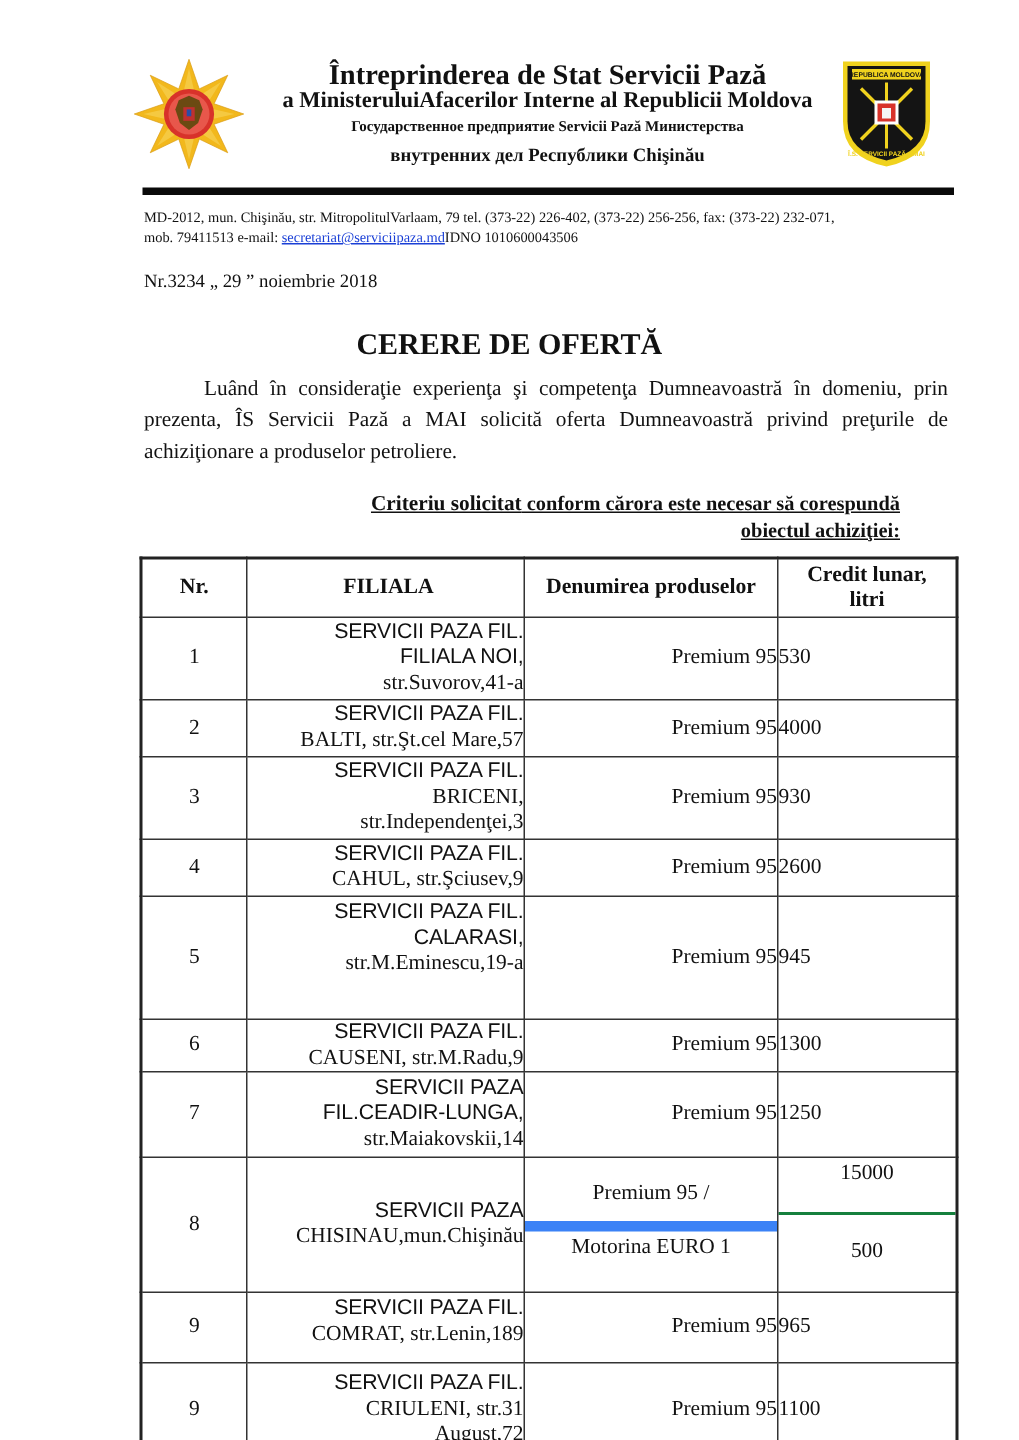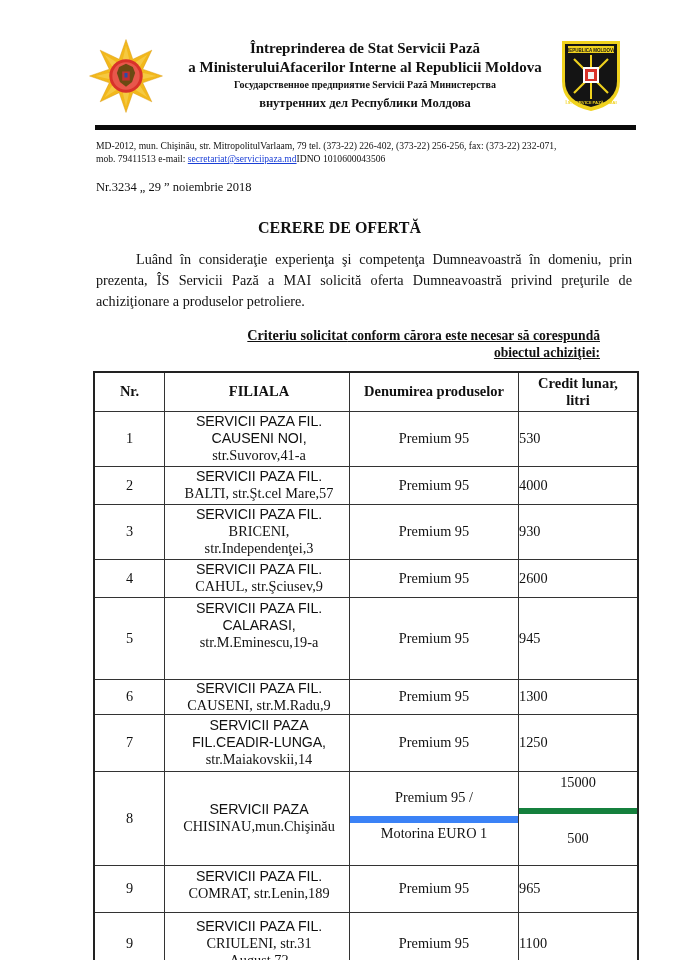--- a/index.html
+++ b/index.html
@@ -4,50 +4,50 @@
 <style>
   html, body { margin: 0; padding: 0; background: #ffffff; }
   body { width: 679px; height: 960px; position: relative; overflow: hidden;
          font-family: "Liberation Serif", serif; color: #111; }
   .abs { position: absolute; }
 
   
   #logo-left { left: 88px; top: 38px; width: 76px; height: 76px; }
   #logo-right { left: 558px; top: 37px; width: 66px; height: 76px; }
   .hdr { position: absolute; left: 160px; width: 410px; text-align: center; font-weight: bold; white-space: nowrap; }
-  #h1 { top: 40px; font-size: 15px; }
+  #h1 { top: 40px; font-size: 19px; }
   #h2 { top: 59px; font-size: 15px; }
   #h3 { top: 79px; font-size: 10px; }
   #h4 { top: 96px; font-size: 12.5px; }
   #rule { left: 95px; top: 125px; width: 541px; height: 5px; background: #0a0a0a; }
 
   .contact { position: absolute; left: 96px; font-size: 9.6px; white-space: nowrap; }
   #c1 { top: 140px; }
   #c2 { top: 153px; }
   .link { color: #1a3fd6; text-decoration: underline; }
 
   #ref { left: 96px; top: 180px; font-size: 12.5px; white-space: nowrap; }
-  #doc-title { left: 0; width: 679px; top: 219px; text-align: center; font-weight: bold; font-size: 16px; }
+  #doc-title { left: 0; width: 679px; top: 219px; text-align: center; font-weight: bold; font-size: 20px; }
 
   .para { position: absolute; left: 96px; width: 536px; font-size: 14.2px; line-height: 21px; text-align: justify; }
   #para1 { top: 249px; text-indent: 40px; }
   .para-last { text-align-last: left; }
 
   #criteria { left: 140px; width: 460px; top: 327px; text-align: right; font-weight: bold; font-size: 13.6px; line-height: 17px; }
   #criteria span { text-decoration: underline; }
 
   
   table#products { position: absolute; left: 93px; top: 371px; border-collapse: collapse; }
   #products td, #products th { border: 1px solid #333; padding: 0; vertical-align: middle; }
   #products { border: 2px solid #222; }
   #products th { font-weight: bold; font-size: 14.5px; text-align: center; line-height: 17px; }
   #products td { font-size: 14.3px; line-height: 17px; }
   .c-nr { width: 69px; text-align: center; margin-left: 36px; }
-  .c-fil { width: 180px; text-align: center; padding-left: 4px !important; }
-  .c-prod { width: 168px; text-align: center; }
+  .c-fil { width: 180px; text-align: right; padding-left: 4px !important; }
+  .c-prod { width: 168px; text-align: right; }
   .c-cred { width: 118px; text-align: left; }
   .fil-line { display: block; }
   .fil-line.caps { font-family: "Liberation Sans", sans-serif; font-size: 14.2px; letter-spacing: -0.1px; }
   .subcell { height: 36px; display: flex; align-items: center; justify-content: center; }
 
   .h-row { height: 39px; }
   .r1 { height: 55px; } .r2 { height: 38px; } .r3 { height: 55px; } .r4 { height: 38px; }
   .r5 { height: 82px; } .r6 { height: 28px; } .r7 { height: 57px; } .r8 { height: 74px; }
   .r9 { height: 47px; } .r10 { height: 64px; }
 </style>
@@ -76,21 +76,21 @@
   <line x1="33" y1="18" x2="33" y2="62" stroke="#f0d21e" stroke-width="2"></line>
   <rect x="25" y="30" width="16" height="16" fill="#ffffff"></rect>
   <rect x="27" y="32" width="12" height="12" fill="#d8322a"></rect>
   <rect x="30" y="35" width="6" height="7" fill="#f5f5f5"></rect>
   <text x="33" y="67" font-size="4.3" text-anchor="middle" fill="#f0d21e" font-family="Liberation Sans, sans-serif" font-weight="bold">Î.S. SERVICII PAZĂ a MAI</text>
 </svg>
 
 <div id="h1" class="hdr">Întreprinderea de Stat Servicii Pază</div>
 <div id="h2" class="hdr">a MinisteruluiAfacerilor Interne al Republicii  Moldova</div>
 <div id="h3" class="hdr">Государственное предприятие Servicii Pază Министерства</div>
-<div id="h4" class="hdr">внутренних дел Республики Молдова</div>
+<div id="h4" class="hdr">внутренних дел Республики Chişinău</div>
 <div id="rule" class="abs"></div>
 
 <div id="c1" class="contact">MD-2012, mun. Chişinău, str. MitropolitulVarlaam, 79  tel. (373-22) 226-402, (373-22) 256-256, fax: (373-22) 232-071,</div>
 <div id="c2" class="contact"><span>mob. 79411513 e-mail: </span><span class="link">secretariat@serviciipaza.md</span><span>IDNO 1010600043506</span></div>
 
 <div id="ref" class="abs">Nr.3234 „ 29 ” noiembrie 2018</div>
 <div id="doc-title" class="abs">CERERE DE OFERTĂ</div>
 
 <div id="para1" class="para para-last">Luând în consideraţie experienţa şi competenţa Dumneavoastră în domeniu, prin prezenta, ÎS Servicii Pază a MAI solicită oferta Dumneavoastră privind preţurile de achiziţionare a produselor petroliere.</div>
 
@@ -106,21 +106,21 @@
       <th class="c-fil" style="text-align:center;padding-left:0">FILIALA</th>
       <th class="c-prod">Denumirea produselor</th>
       <th class="c-cred"><span style="display:inline-block;width:96px">Credit lunar, litri</span></th>
     </tr>
   </thead>
   <tbody>
     <tr class="r1">
       <td class="c-nr">1</td>
       <td class="c-fil">
           <span class="fil-line caps">SERVICII PAZA FIL.</span>
-          <span class="fil-line caps">CAUSENI NOI,</span>
+          <span class="fil-line caps">FILIALA NOI,</span>
           <span class="fil-line">str.Suvorov,41-a</span>
         </td>
       <td class="c-prod">Premium 95</td>
       <td class="c-cred">530</td>
     </tr>
     <tr class="r2">
       <td class="c-nr">2</td>
       <td class="c-fil">
           <span class="fil-line caps">SERVICII PAZA FIL.</span>
           <span class="fil-line">BALTI, str.Şt.cel Mare,57</span>
@@ -180,21 +180,21 @@
       <td class="c-nr">8</td>
       <td class="c-fil">
           <span class="fil-line caps">SERVICII PAZA</span>
           <span class="fil-line">CHISINAU,mun.Chişinău</span>
         </td>
       <td class="c-prod" style="padding:0">
         <div class="subcell" style="border-bottom:7px solid #3b82f6;padding-top:2px">Premium 95 /</div>
         <div class="subcell" style="align-items:flex-start;padding-top:2px;height:34px">Motorina EURO 1</div>
       </td>
       <td class="c-cred" style="padding:0">
-        <div class="subcell" style="border-bottom:6px solid #15803d;align-items:flex-start;padding-top:2px;height:34px">15000</div>
+        <div class="subcell" style="border-bottom:2px solid #15803d;align-items:flex-start;padding-top:2px;height:34px">15000</div>
         <div class="subcell" style="align-items:flex-end;padding-bottom:18px;height:33px">500</div>
       </td>
     </tr>
     <tr class="r9">
       <td class="c-nr">9</td>
       <td class="c-fil" style="vertical-align:top;padding-top:2px">
           <span class="fil-line caps">SERVICII PAZA FIL.</span>
           <span class="fil-line">COMRAT, str.Lenin,189</span>
         </td>
       <td class="c-prod">Premium 95</td>

